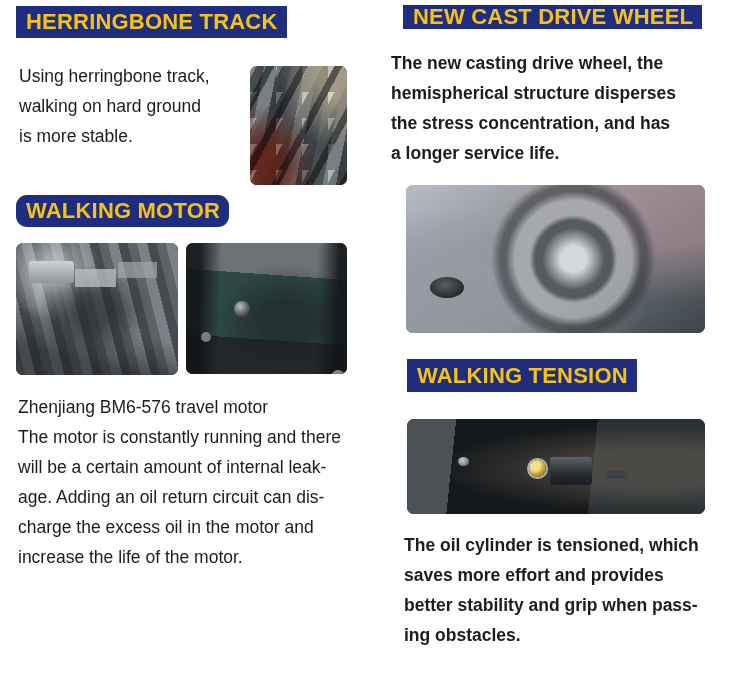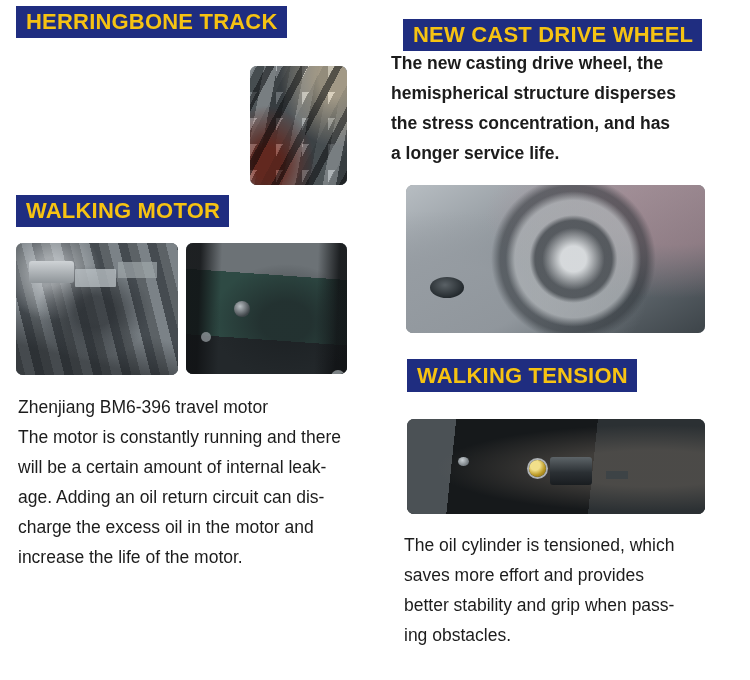--- a/index.html
+++ b/index.html
@@ -184,48 +184,51 @@
 <body>
 
 <div class="page">
 
   <div class="col-left">
 
     <div class="bar" style="left:16px; top:6px; height:32px;">
       <span>HERRINGBONE TRACK</span>
     </div>
 
+    <div class="para" style="left:19px; top:61px; width:232px;">Using herringbone track,
+walking on hard ground
+is more stable.</div>
 
     <div class="photo ph-track" style="left:250px; top:66px; width:97px; height:119px;">
       <div class="ph-inner"></div>
     </div>
 
-    <div class="bar" style="left:16px; top:195px; height:32px;">
+    <div class="bar" style="left:16px; top:195px; height:32px;border-radius:11px;">
       <span>WALKING MOTOR</span>
     </div>
 
     <div class="photo ph-motor1" style="left:16px; top:243px; width:162px; height:132px;">
       <div class="ph-inner"></div>
     </div>
 
     <div class="photo ph-motor2" style="left:186px; top:243px; width:161px; height:131px;">
       <div class="ph-inner"></div>
     </div>
 
-    <div class="para" style="left:18px; top:392px; width:356px;">Zhenjiang BM6-396 travel motor
+    <div class="para" style="left:18px; top:392px; width:356px;">Zhenjiang BM6-576 travel motor
 The motor is constantly running and there
 will be a certain amount of internal leak-
 age. Adding an oil return circuit can dis-
 charge the excess oil in the motor and
 increase the life of the motor.</div>
   </div>
 
   <div class="col-right">
 
-    <div class="bar" style="left:13px; top:5px; height:32px;margin-top:14px;">
+    <div class="bar" style="left:13px; top:5px; height:24px;">
       <span>NEW CAST DRIVE WHEEL</span>
     </div>
 
     <div class="para" style="left:1px; top:48px; width:340px;font-weight:bold;">The new casting drive wheel, the
 hemispherical structure disperses
 the stress concentration, and has
 a longer service life.</div>
 
     <div class="photo ph-wheel" style="left:16px; top:185px; width:299px; height:148px;">
       <div class="ph-inner"></div>
@@ -233,19 +236,19 @@
 
     <div class="bar" style="left:17px; top:359px; height:33px;">
       <span>WALKING TENSION</span>
     </div>
 
     <div class="photo ph-cyl" style="left:17px; top:419px; width:298px; height:95px;">
       <div class="ph-inner"></div>
       <div class="nub"></div>
     </div>
 
-    <div class="para" style="left:14px; top:530px; width:345px;">The oil cylinder is tensioned, which
+    <div class="para" style="left:14px; top:530px; width:345px;font-weight:bold;">The oil cylinder is tensioned, which
 saves more effort and provides
 better stability and grip when pass-
 ing obstacles.</div>
   </div>
 
 </div>
 
 </body></html>

